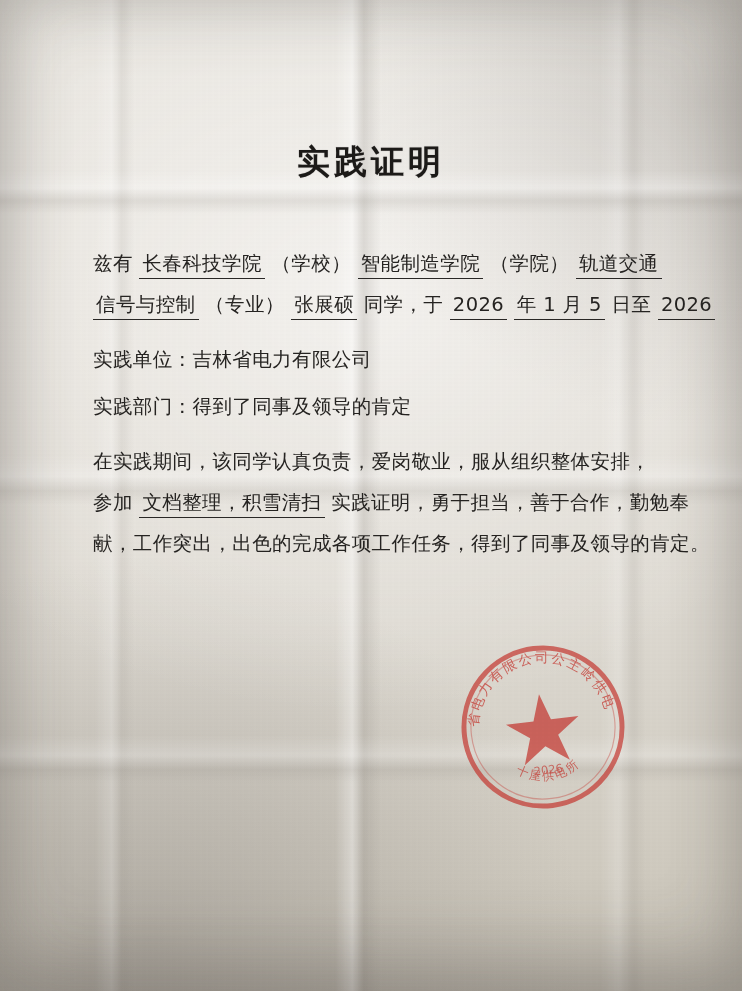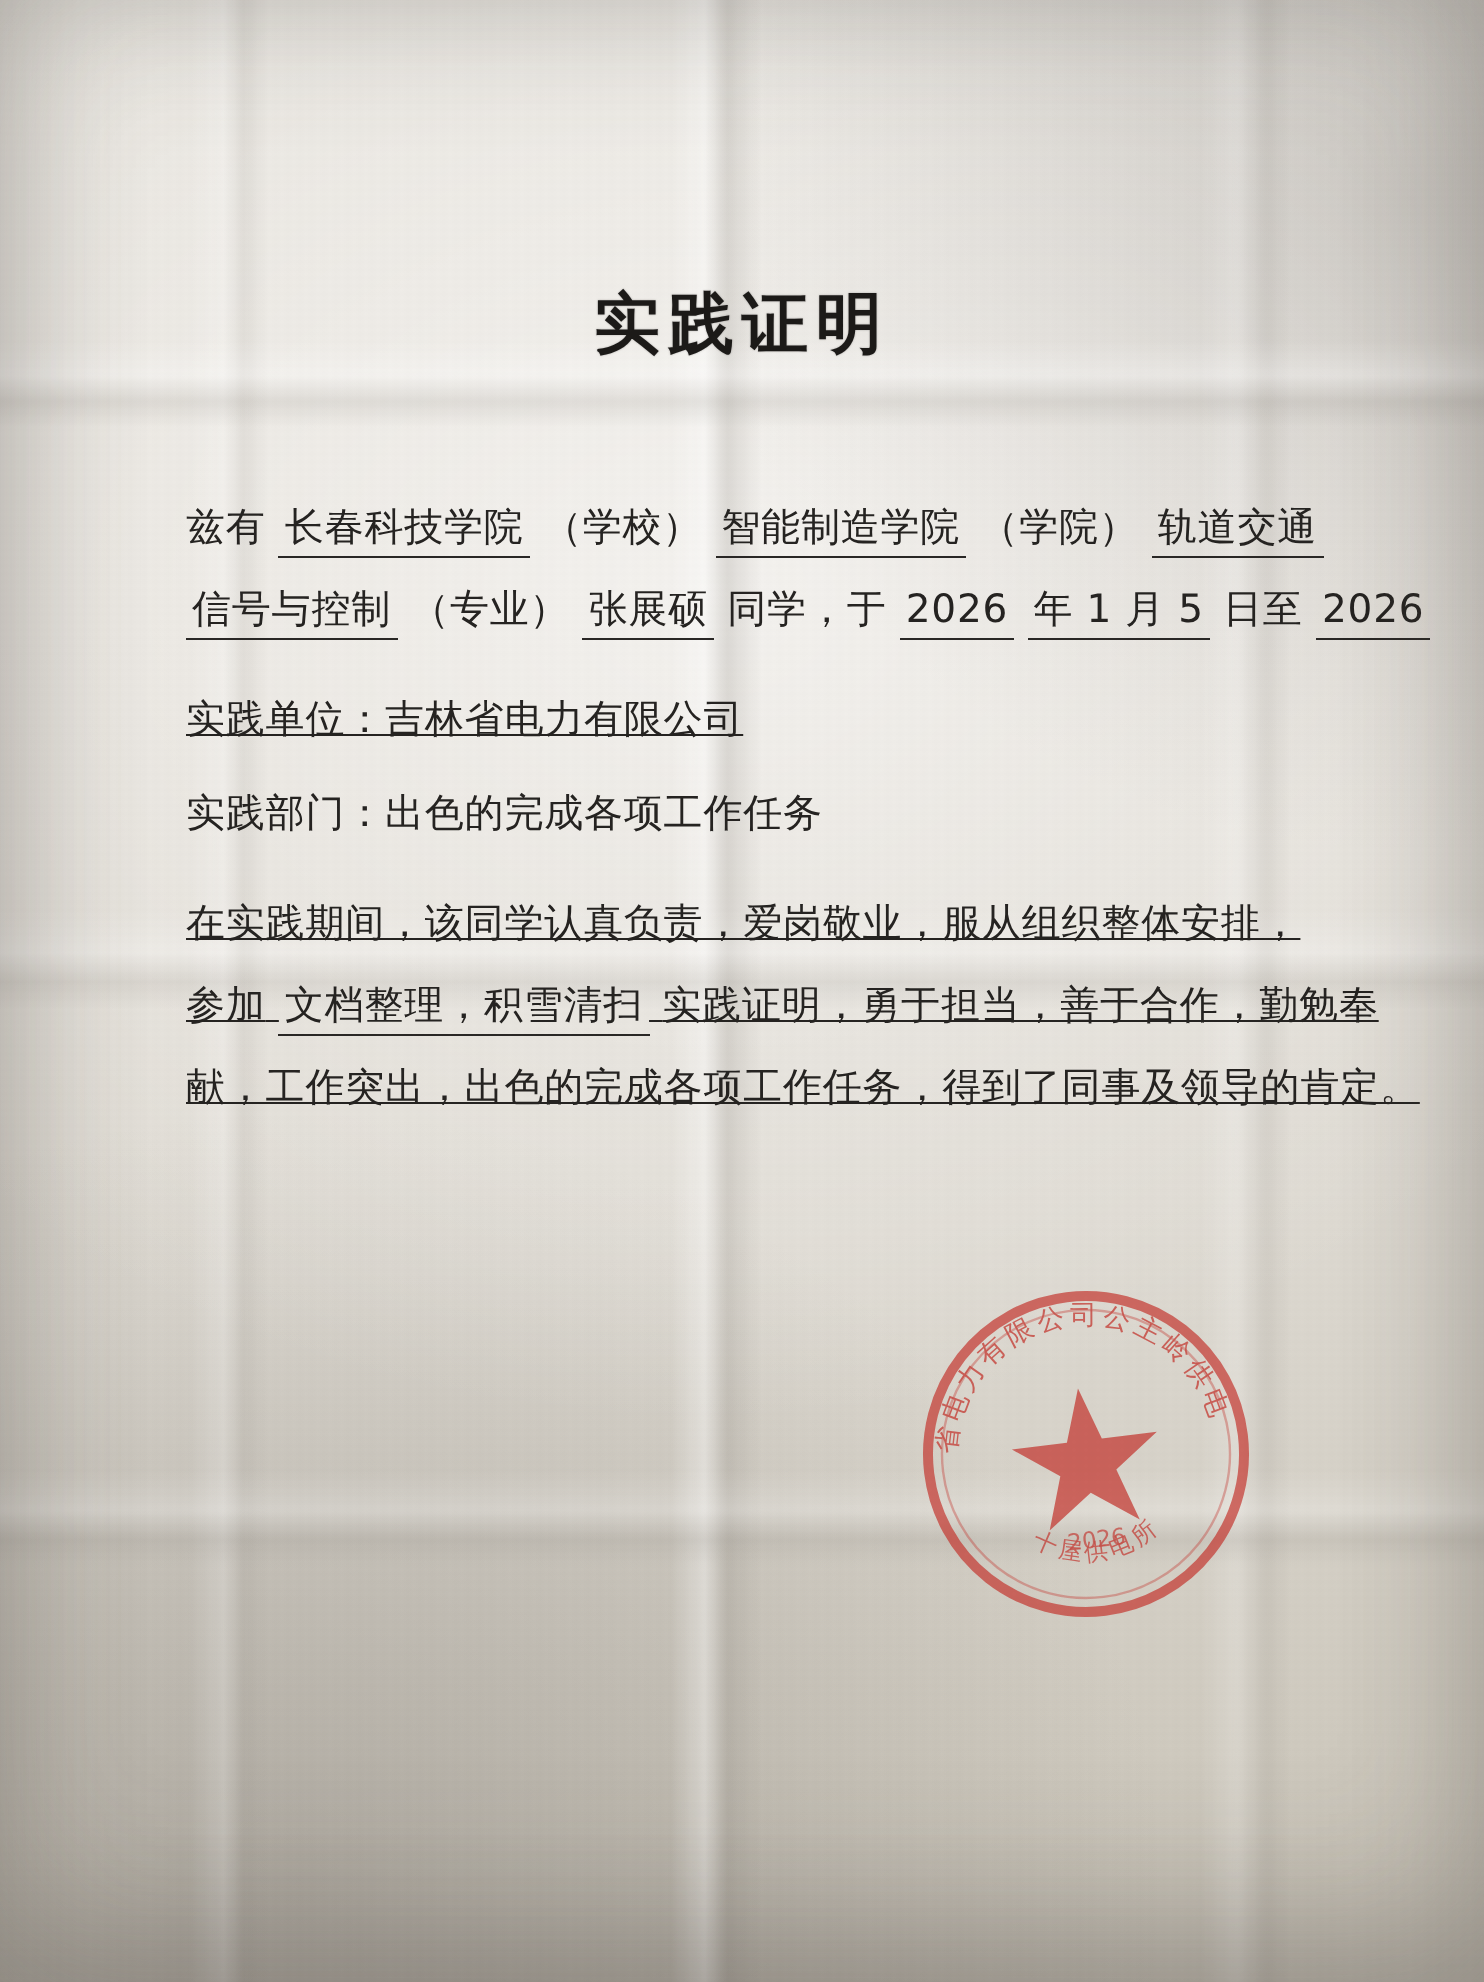--- a/index.html
+++ b/index.html
@@ -106,21 +106,21 @@
   .u {
     border-bottom: 1.3px solid #2a2826;
     padding: 0 3px 1px 3px;
     display: inline-block;
     line-height: 26px;
   }
   .field-line {
     margin: 0 0 6px 0;
   }
 
-  .gap-before { margin-top: 14px; text-decoration: underline; }
+  .gap-before { margin-top: 14px; }
 
   .line-unit { white-space: nowrap; text-align: center; }
 
   
   .seal {
     position: absolute;
     left: 452px;
     top: 636px;
     width: 182px;
     height: 182px;
@@ -168,21 +168,21 @@
           <span>日至</span>
           <span class="u">2026</span>
         </span><br>
       </div>
 
       <div class="para field-line gap-before">
         <span>实践单位：</span><span>吉林省电力有限公司</span>
       </div>
 
       <div class="para field-line">
-        <span>实践部门：</span><span>出色的完成各项工作任务</span>
+        <span>实践部门：</span><span>得到了同事及领导的肯定</span>
       </div>
 
       <div class="para gap-before">
         <span class="line-unit" style="">
           <span>在实践期间，该同学认真负责，爱岗敬业，服从组织整体安排，</span>
         </span><br>
         <span class="line-unit">
           <span>参加</span>
           <span class="u">文档整理，积雪清扫</span>
           <span>实践证明，勇于担当，善于合作，勤勉奉</span>

